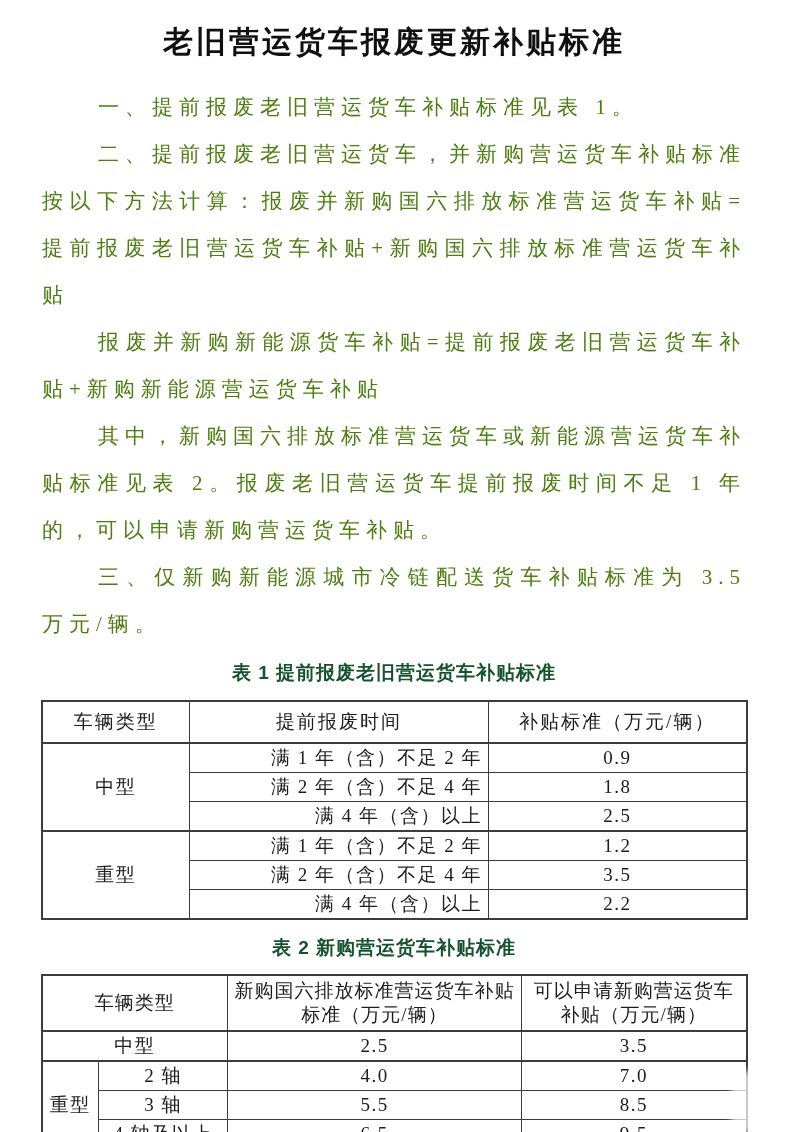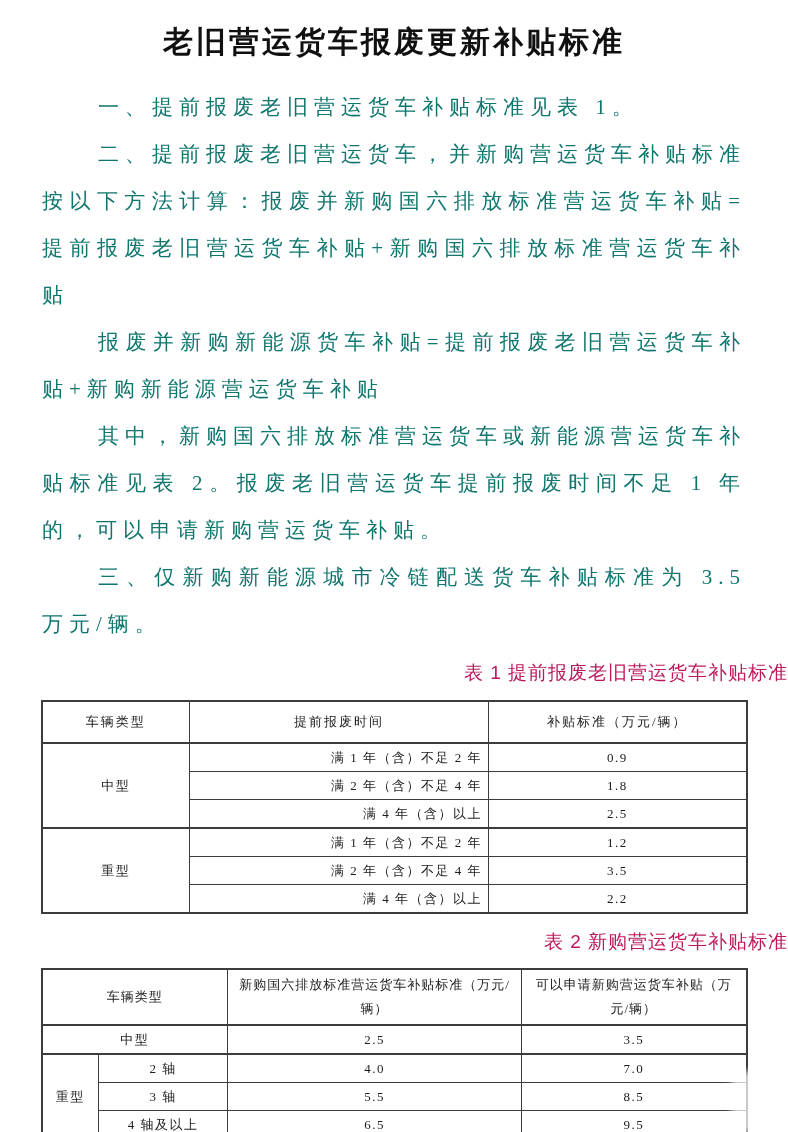--- a/index.html
+++ b/index.html
@@ -9,33 +9,33 @@
     font-family:"Liberation Serif","DejaVu Serif",serif; color:#1e1e1e;
   }
   .doc-title {
     margin:0; padding-top:16px; text-align:center;
     font-family:"Liberation Sans","DejaVu Sans",sans-serif;
     font-size:30px; font-weight:700; letter-spacing:3px; line-height:44px; color:#101010;
   }
   .body-text {
     margin:20px 42px 0 42px; width:704px;
     font-size:21px; line-height:47px; letter-spacing:6px;
-    text-align:justify; text-justify:inter-character; color:#0f766e;
+    text-align:justify; text-justify:inter-character; color:#4d7c0f;
   }
   .body-text p { margin:0; text-indent:56px; }
   .table-caption {
-    text-align:right; font-family:"Liberation Sans","DejaVu Sans",sans-serif;
-    font-weight:400; font-size:19px; letter-spacing:1px; color:#be185d;
+    text-align:center; font-family:"Liberation Sans","DejaVu Sans",sans-serif;
+    font-weight:700; font-size:19px; letter-spacing:1px; color:#14532d;
   }
   .caption-1 { margin-top:8px;  line-height:34px; }
   .caption-2 { margin-top:12px; line-height:32px; }
   table.datatable {
     border-collapse:collapse; table-layout:fixed;
     width:705px; margin:10px auto 0 auto;
-    border:2px solid #3c3c3c; font-size:13px;
+    border:2px solid #3c3c3c; font-size:19px;
   }
   .datatable td {
     border:1px solid #3c3c3c; text-align:center; vertical-align:middle;
     padding:1px 6px; letter-spacing:1.5px; color:#1c1c1c; overflow:hidden;
   }
   .t1 tr.hdr td { height:38px; border-bottom-width:2px; letter-spacing:2px; }
   .t1 td { height:25px; }
   .t2 tr.hdr td { height:52px; border-bottom-width:2px; line-height:24px; letter-spacing:1px; }
   .t2 td { height:25px; }
   tr.group-start td { border-top-width:2px; }

